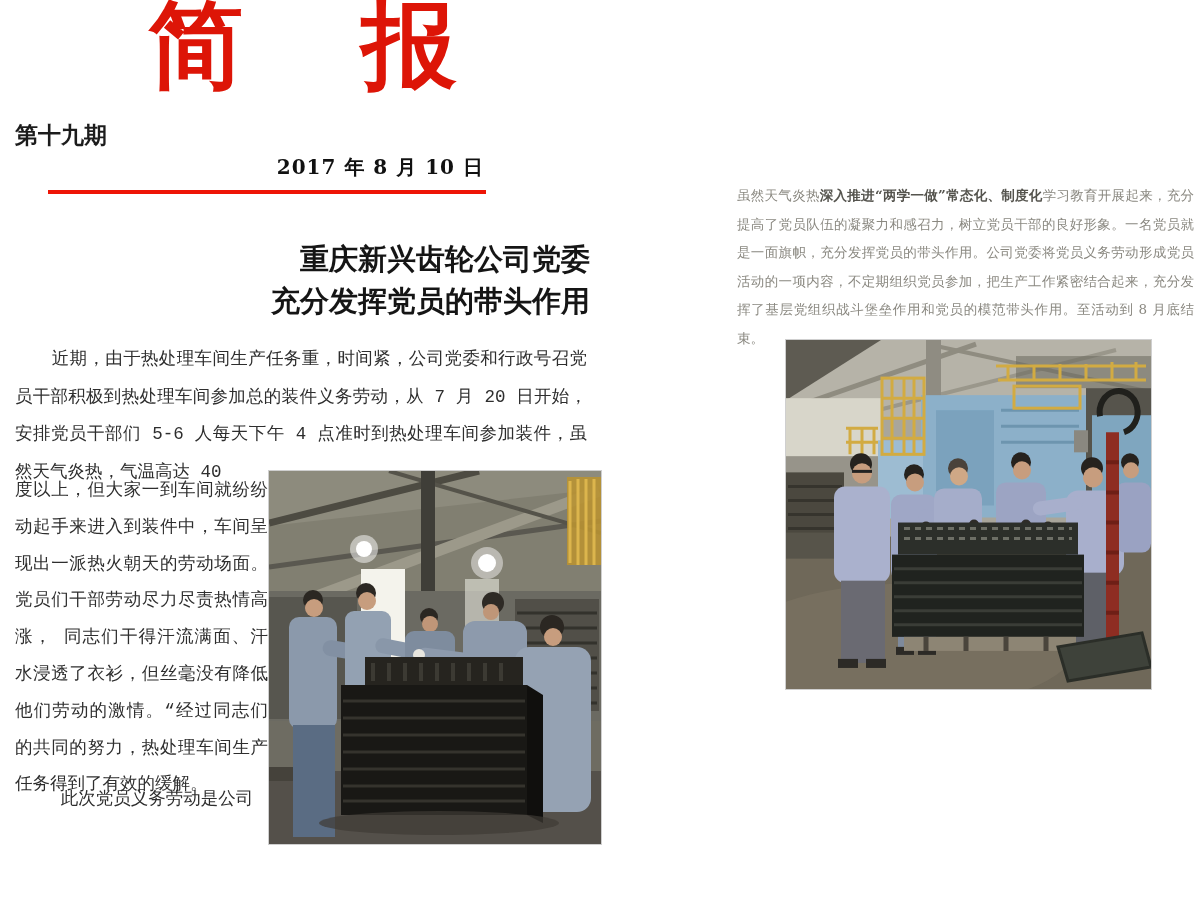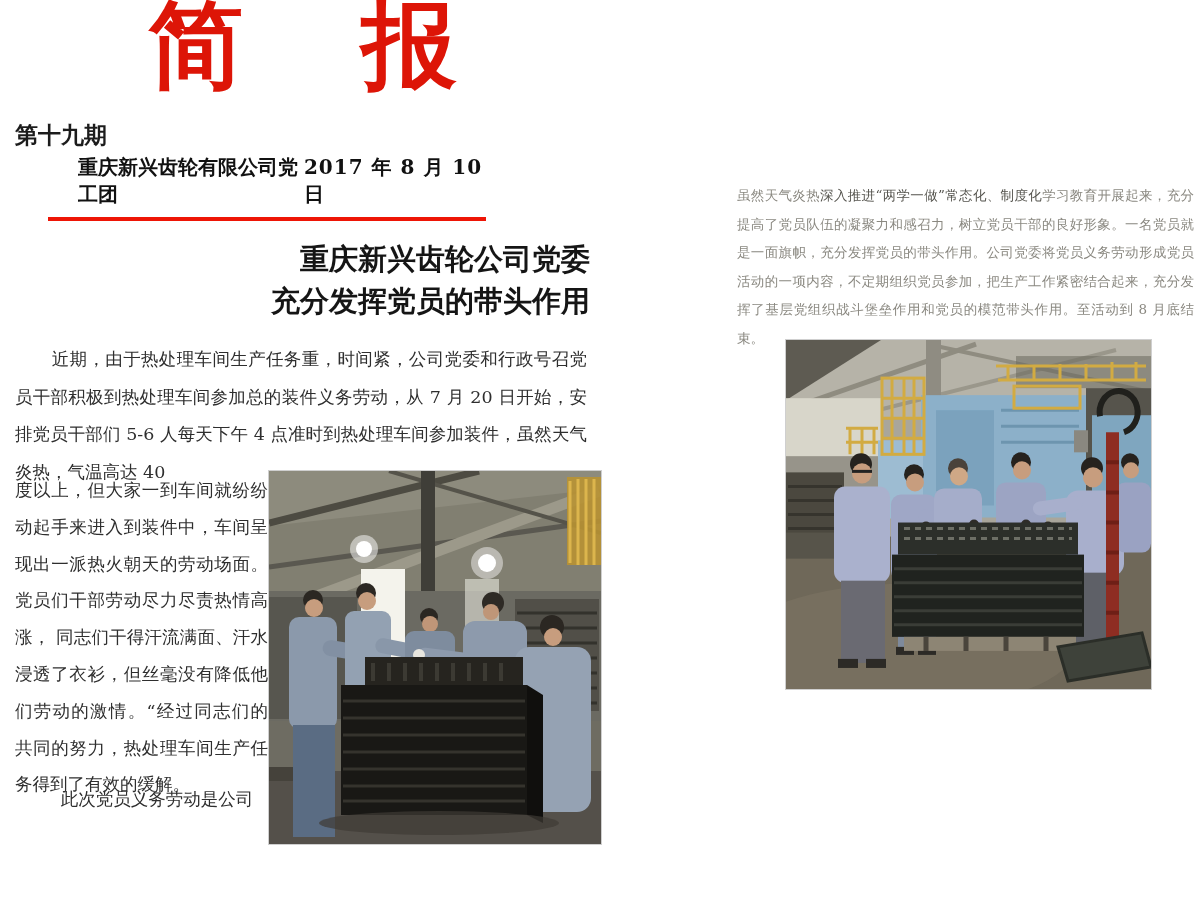--- a/index.html
+++ b/index.html
@@ -32,55 +32,54 @@
     margin-left:auto;font-family:"DejaVu Serif","Liberation Serif",serif;
     font-weight:600;font-size:20px;color:#111;letter-spacing:1px;
   }
   
   .art-title{
     position:absolute;left:15px;top:238px;width:575px;text-align:right;
     font-family:"DejaVu Sans","Liberation Sans",sans-serif;
     font-weight:bold;font-size:29px;line-height:42px;color:#151515;
   }
   .para{
-    text-align:justify;font-size:17.5px;color:#2e2e2e;
+    text-align:justify;font-size:17.5px;color:#2e2e2e;font-family:Liberation Mono, monospace;
   }
   .para-intro{
     position:absolute;left:15px;top:341px;width:572px;line-height:37.5px;text-indent:2.1em;
   }
   .para-wrap{
     position:absolute;left:15px;top:452px;width:253px;line-height:36.8px;margin-top:20px;
   }
   .para-last{
     position:absolute;left:24px;top:781px;width:253px;line-height:36.8px;text-indent:2.1em;
   }
   
   .photo{position:absolute;border:1px solid #cfcfcf;background:#777;}
   .photo-left{left:268px;top:470px;width:332px;height:373px;}
   .photo-right{left:785px;top:339px;width:365px;height:349px;}
   .photo svg{display:block;width:100%;height:100%;}
   
   .right-para{
     position:absolute;left:737px;top:181px;width:457px;
     text-align:justify;font-size:13.5px;line-height:28.6px;color:#8a8880;
   }
-  .right-para .seg-bold{font-weight:normal;color:#55544e;}
+  .right-para .seg-bold{font-weight:bold;color:#55544e;}
 </style>
 </head>
 <body>
 
 <div class="page">
 
   <div class="masthead-title">
     <span>简</span>
     <span>报</span>
   </div>
   <div class="issue">第十九期</div>
   <div class="pub-bar">
-    <span class="pub-name">重庆新兴齿轮有限公司党工团</span>
     <span class="pub-date">2017 年 8 月 10 日</span>
   </div>
 
   <div class="art-title">
     <div>重庆新兴齿轮公司党委</div>
     <div>充分发挥党员的带头作用</div>
   </div>
   <div class="para para-intro">近期，由于热处理车间生产任务重，时间紧，公司党委和行政号召党员干部积极到热处理车间参加总的装件义务劳动，从 7 月 20 日开始，安排党员干部们 5-6 人每天下午 4 点准时到热处理车间参加装件，虽然天气炎热，气温高达 40</div>
   <div class="para para-wrap">度以上，但大家一到车间就纷纷动起手来进入到装件中，车间呈现出一派热火朝天的劳动场面。党员们干部劳动尽力尽责热情高涨， 同志们干得汗流满面、汗水浸透了衣衫，但丝毫没有降低他们劳动的激情。“经过同志们的共同的努力，热处理车间生产任务得到了有效的缓解。</div>
   <div class="para para-last">此次党员义务劳动是公司</div>

